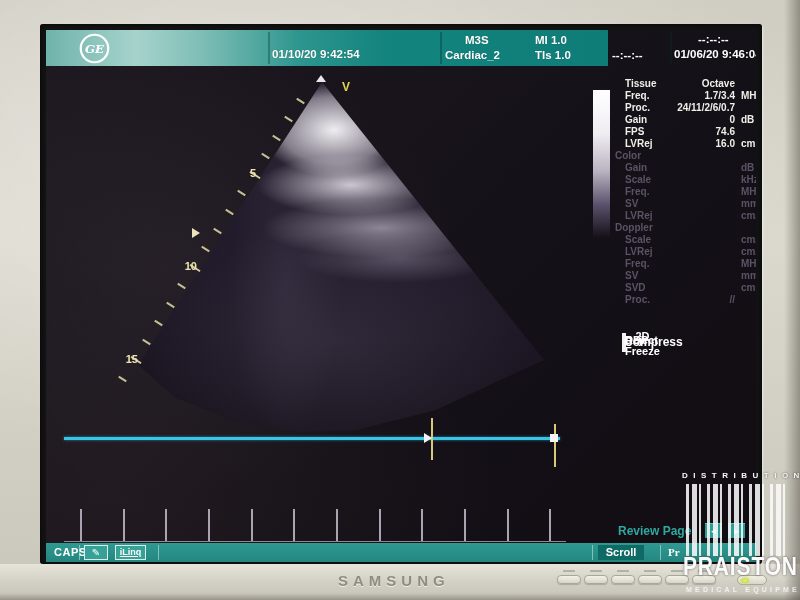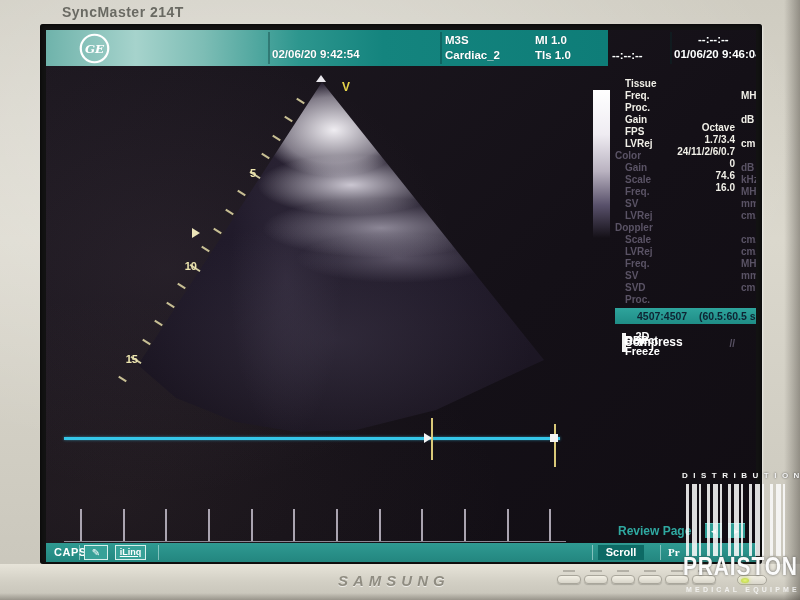--- a/index.html
+++ b/index.html
@@ -20,21 +20,21 @@
        background:radial-gradient(420px 320px at 120px 240px, rgba(128,106,126,.13), transparent 70%),
                   radial-gradient(520px 270px at 70px 470px, rgba(132,106,96,.10), transparent 75%),
                   linear-gradient(135deg,#1e1921,#141017 60%,#110d13);}
   
   .topbar{left:0;top:0;width:562px;height:36px;
        background:linear-gradient(90deg,#6fb3ab,#a6d3cc 16%,#7dbdb5 28%,#2d968e 45%,#14847e 60%,#0e7d78 100%);}
   .tb-text{color:#fff;font-size:11.5px;font-weight:bold;white-space:nowrap;text-shadow:0 0 1px rgba(0,30,30,.45);}
   .tb-div{top:2px;height:32px;width:2px;background:rgba(8,45,45,.35);}
   .ge-logo{left:32px;top:2px;width:33px;height:33px;}
   .dt-left{left:226px;top:18px;}
-  .probe{left:399px;top:4px;} .preset{left:399px;top:19px;}
+  .probe{left:419px;top:4px;} .preset{left:399px;top:19px;}
   .mi{left:489px;top:4px;}    .tis{left:489px;top:19px;}
   .timer{left:566px;top:19px;}
   .r-timer{left:652px;top:3px;}
   .r-dt{left:628px;top:18px;}
   
   .fan{left:0;top:0;width:710px;height:532px;
     clip-path:polygon(276px 52px,498px 330px,450px 352px,390px 380px,310px 400px,250px 402px,190px 392px,130px 368px,92px 335px);
     background:
       radial-gradient(95px 60px at 288px 100px, rgba(250,248,252,.95), rgba(240,236,244,.45) 55%, transparent 78%),
       radial-gradient(130px 42px at 305px 155px, rgba(232,228,238,.85), transparent 72%),
@@ -52,21 +52,21 @@
   .focus-marker{left:146px;top:198px;width:0;height:0;
        border-top:5px solid transparent;border-bottom:5px solid transparent;border-left:8px solid #ece4b8;}
   .grayscale{left:547px;top:60px;width:17px;height:148px;
        background:linear-gradient(180deg,#ffffff,#efecf2 30%,#b9b2c0 55%,#58506a 78%,rgba(30,26,40,0) 100%);}
   
   .param-row{left:569px;width:140px;height:12px;font-size:10px;font-weight:bold;
        color:#5a5365;line-height:12px;}
   .param-row.bright{color:#f0efe7;}
   .p-label{position:absolute;left:10px;white-space:nowrap;}
   .param-row.header .p-label{left:0;}
-  .p-value{position:absolute;left:0;width:120px;text-align:right;margin-top:44px;}
+  .p-value{position:absolute;left:0;width:120px;text-align:right;}
   .p-unit{position:absolute;left:126px;white-space:nowrap;}
   
   .clip-bar{left:569px;top:278px;width:141px;height:16px;color:#0e2433;font-size:10.5px;
        font-weight:bold;line-height:16px;background:linear-gradient(180deg,#2ea49c,#1f8d86);}
   .cb-frames{left:22px;} .cb-seconds{left:84px;white-space:nowrap;}
   .softkeys{left:579px;top:299px;width:126px;}
   .softkey{position:relative;height:15px;margin-top:4px;background:#1a7d77;color:#fff;
        font-size:11px;font-weight:bold;text-align:center;line-height:15px;}
   .softkey:first-child{margin-top:0;background:#1d8680;}
   .softkey.selected{height:19px;line-height:15px;border:2px solid #f2f2f2;background:#0d5f5a;
@@ -93,21 +93,21 @@
   .caps{left:8px;top:3px;letter-spacing:.5px;}
   .pencil-btn{left:38px;top:2px;width:24px;height:15px;border:1px solid #d8efec;background:#37a198;
        color:#fff;font-size:10px;text-align:center;line-height:13px;}
   .ilinq-btn{left:69px;top:2px;width:31px;height:15px;border:1px solid #d8efec;background:#37a198;
        color:#fff;font-size:9px;font-weight:bold;text-decoration:underline;text-align:center;line-height:13px;}
   .scroll-btn{left:552px;top:2px;width:46px;height:15px;background:#0d6a65;color:#fff;font-weight:bold;
        font-size:11px;text-align:center;line-height:15px;}
   .partial-btn{left:622px;top:3px;font-family:Liberation Serif, serif;}
   
   .bezel-bottom{left:0;top:564px;width:800px;height:36px;
-       background:linear-gradient(180deg,#e7e4d9,#d2cfc4 50%,#c5c2b7);font-style:italic;}
+       background:linear-gradient(180deg,#e7e4d9,#d2cfc4 50%,#c5c2b7);}
   .samsung{left:338px;top:8px;color:#8f8c81;font-size:15px;font-weight:bold;letter-spacing:5px;
        text-shadow:0 1px 0 rgba(255,255,255,.65);}
   .mon-btn{top:11px;width:24px;height:9px;border-radius:4px;border:1px solid #a9a69b;
        background:linear-gradient(180deg,#f3f0e5,#d7d4c9);box-shadow:0 1px 1px rgba(0,0,0,.18);}
   .mon-mark{top:6px;width:12px;height:2px;background:rgba(100,98,88,.35);}
   .power-btn{left:737px;top:11px;width:30px;height:10px;border-radius:5px;border:1px solid #a9a69b;
        background:linear-gradient(180deg,#f3f0e5,#d7d4c9);}
   .power-led{left:3px;top:2px;width:8px;height:5px;border-radius:50%;
        background:radial-gradient(#e4f37e,#b8d23c);box-shadow:0 0 4px #cfe45f;}
   
@@ -120,36 +120,35 @@
                   rgba(250,250,250,.95) 13px 15px,rgba(250,250,250,0) 15px 21px);}
   .wm-main{left:683px;top:552px;color:#fbfbfb;font-size:25px;font-weight:bold;letter-spacing:1px;
        transform:scaleX(.84);transform-origin:left;text-shadow:0 0 3px rgba(60,60,60,.75);white-space:nowrap;}
   .wm-sub{left:686px;top:586px;color:rgba(250,250,250,.8);font-size:7px;font-weight:bold;
        letter-spacing:3.2px;white-space:nowrap;}
 </style>
 </head>
 <body>
 
 <div id="monitor">
-  <div class="model-label">SyncMaster 214T</div>
   <div class="lcd-frame"></div>
 
   <div class="screen">
 
     <div class="topbar">
       <div class="ge-logo">
         <svg viewBox="0 0 36 36" width="33" height="33">
           <circle cx="18" cy="18" r="15" fill="none" stroke="#ffffff" stroke-width="2.4"></circle>
           <text x="18" y="23" font-size="13" font-style="italic" font-weight="bold" font-family="DejaVu Serif, serif" fill="#ffffff" text-anchor="middle">GE</text>
         </svg>
       </div>
       <div class="tb-div" style="left:222px"></div>
       <div class="tb-div" style="left:394px"></div>
       <div class="tb-div" style="left:624px"></div>
-      <span class="tb-text dt-left">02/06/20 9:42:54</span>
+      <span class="tb-text dt-left">01/10/20 9:42:54</span>
       <span class="tb-text probe">M3S</span>
       <span class="tb-text preset">Cardiac_2</span>
       <span class="tb-text mi">MI 1.0</span>
       <span class="tb-text tis">TIs 1.0</span>
       <span class="tb-text timer">--:--:--</span>
       <span class="tb-text r-timer">--:--:--</span>
       <span class="tb-text r-dt">01/06/20 9:46:04</span>
     </div>
 
     <div class="fan"></div>
@@ -270,24 +269,20 @@
           <span class="p-value"></span>
           <span class="p-unit">cm</span>
         </div>
         <div class="param-row" style="top: 264px;">
           <span class="p-label">Proc.</span>
           <span class="p-value">//</span>
           <span class="p-unit"></span>
         </div>
       </div>
 
-    <div class="clip-bar">
-      <span class="cb-frames">4507:4507</span>
-      <span class="cb-seconds">(60.5:60.5 s</span>
-    </div>
 
     <div class="softkeys" id="softkey-list">
         <div class="softkey">
           <span>2D Freeze</span>
         </div>
         <div class="softkey selected">
           <div class="sk-fill" style="width: 30%;"></div>
           <span>Compress</span>
         </div>
         <div class="softkey">

